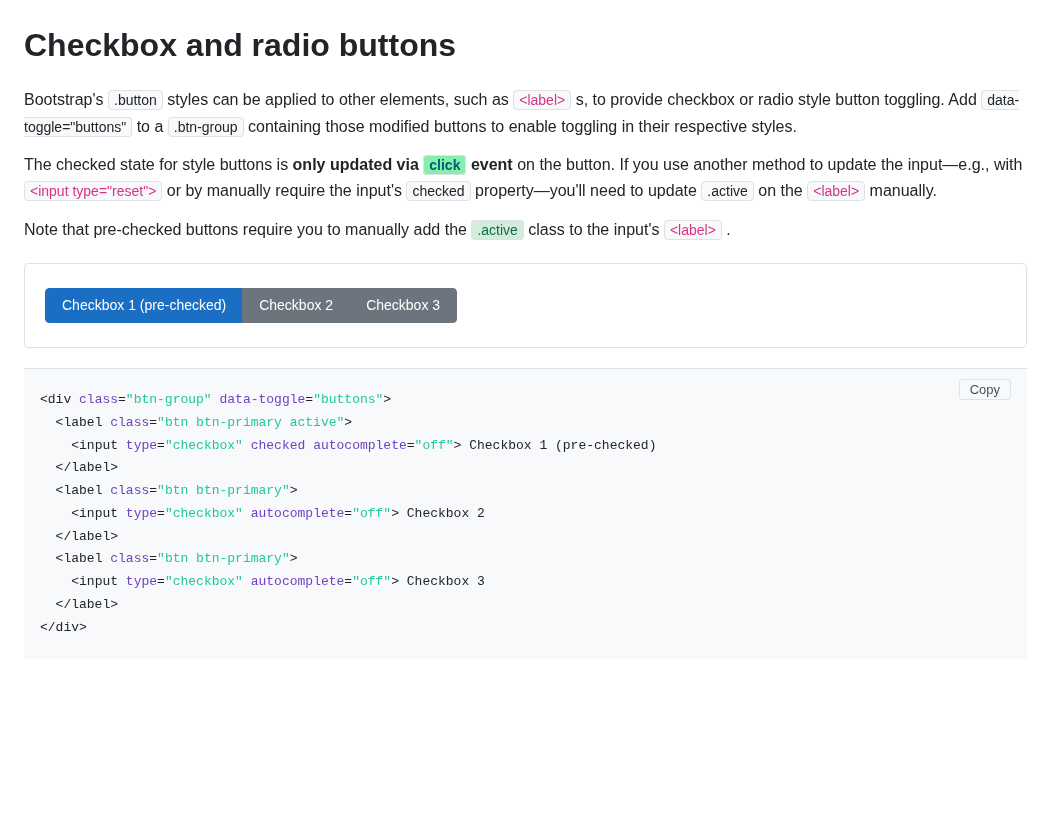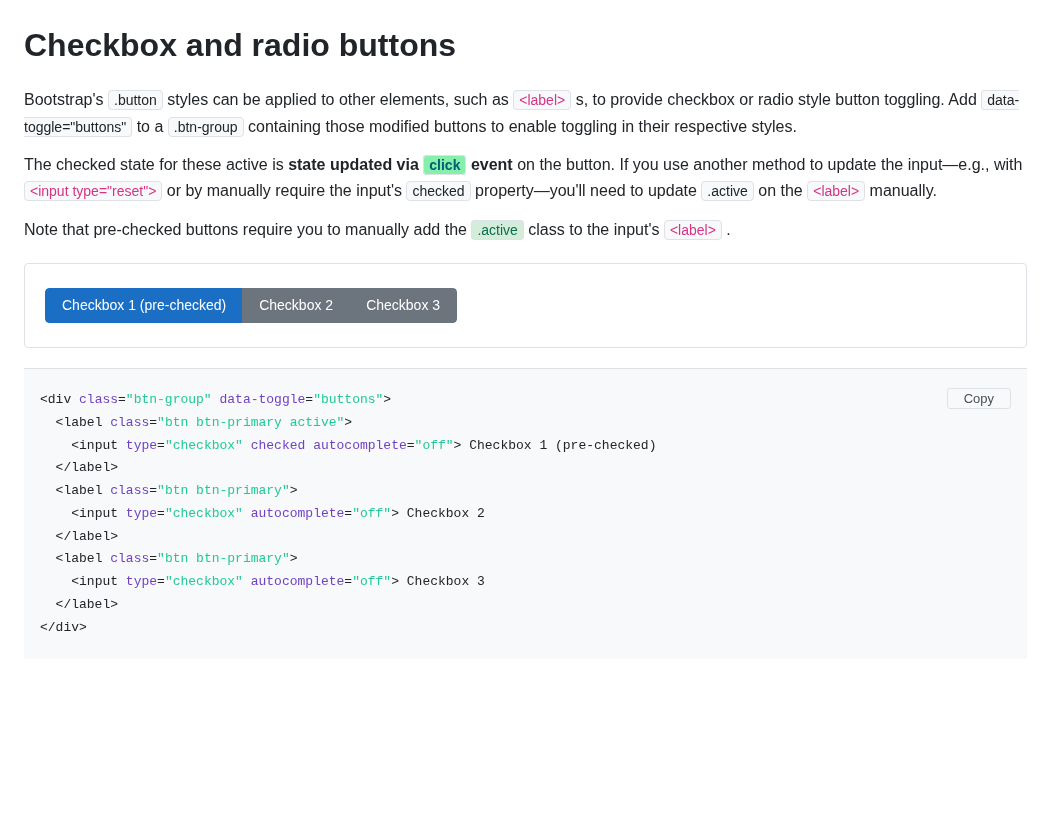--- a/index.html
+++ b/index.html
@@ -106,25 +106,24 @@
       margin-top: 0;
     }
 
     .copy-btn {
       position: absolute;
       top: 10px;
       right: 16px;
       background: transparent;
       border: 1px solid #dee2e6;
       border-radius: 3px;
-      padding: 2px 16px;
+      padding: 2px 10px;
       font-size: 13px;
       cursor: pointer;
       color: #495057;
-      margin-top: 9px;
     }
 
     pre {
       font-family: "SFMono-Regular", Consolas, "Liberation Mono", Menlo, monospace;
       font-size: 13px;
       line-height: 1.75;
       color: #212529;
       white-space: pre;
       overflow-x: auto;
     }
@@ -140,22 +139,22 @@
   <span> </span><span>styles can be applied to other elements, such as</span>
   <code class="inline-code highlight-red">&lt;label&gt;</code>
   <span>s, to provide checkbox or radio style button toggling. Add</span>
   <code class="inline-code">data-toggle="buttons"</code>
   <span> </span><span>to a</span>
   <code class="inline-code">.btn-group</code>
   <span> </span><span>containing those modified buttons to enable toggling in their respective styles.</span>
 </p>
 
 <p>
-  <span>The checked state for these active is</span>
-  <strong> <span>state updated via</span></strong>
+  <span>The checked state for style buttons is</span>
+  <strong> <span>only updated via</span></strong>
   <code class="inline-code" style="color:#005f73; background:#86efac; font-weight:600;">click</code>
   <strong> <span>event</span></strong>
   <span> </span><span>on the button. If you use another method to update the input—e.g., with</span>
   <code class="inline-code highlight-red">&lt;input type="reset"&gt;</code>
   <span> </span><span>or by manually require the input's</span>
   <code class="inline-code">checked</code>
   <span> </span><span>property—you'll need to update</span>
   <code class="inline-code">.active</code>
   <span> </span><span>on the</span>
   <code class="inline-code highlight-red">&lt;label&gt;</code>

